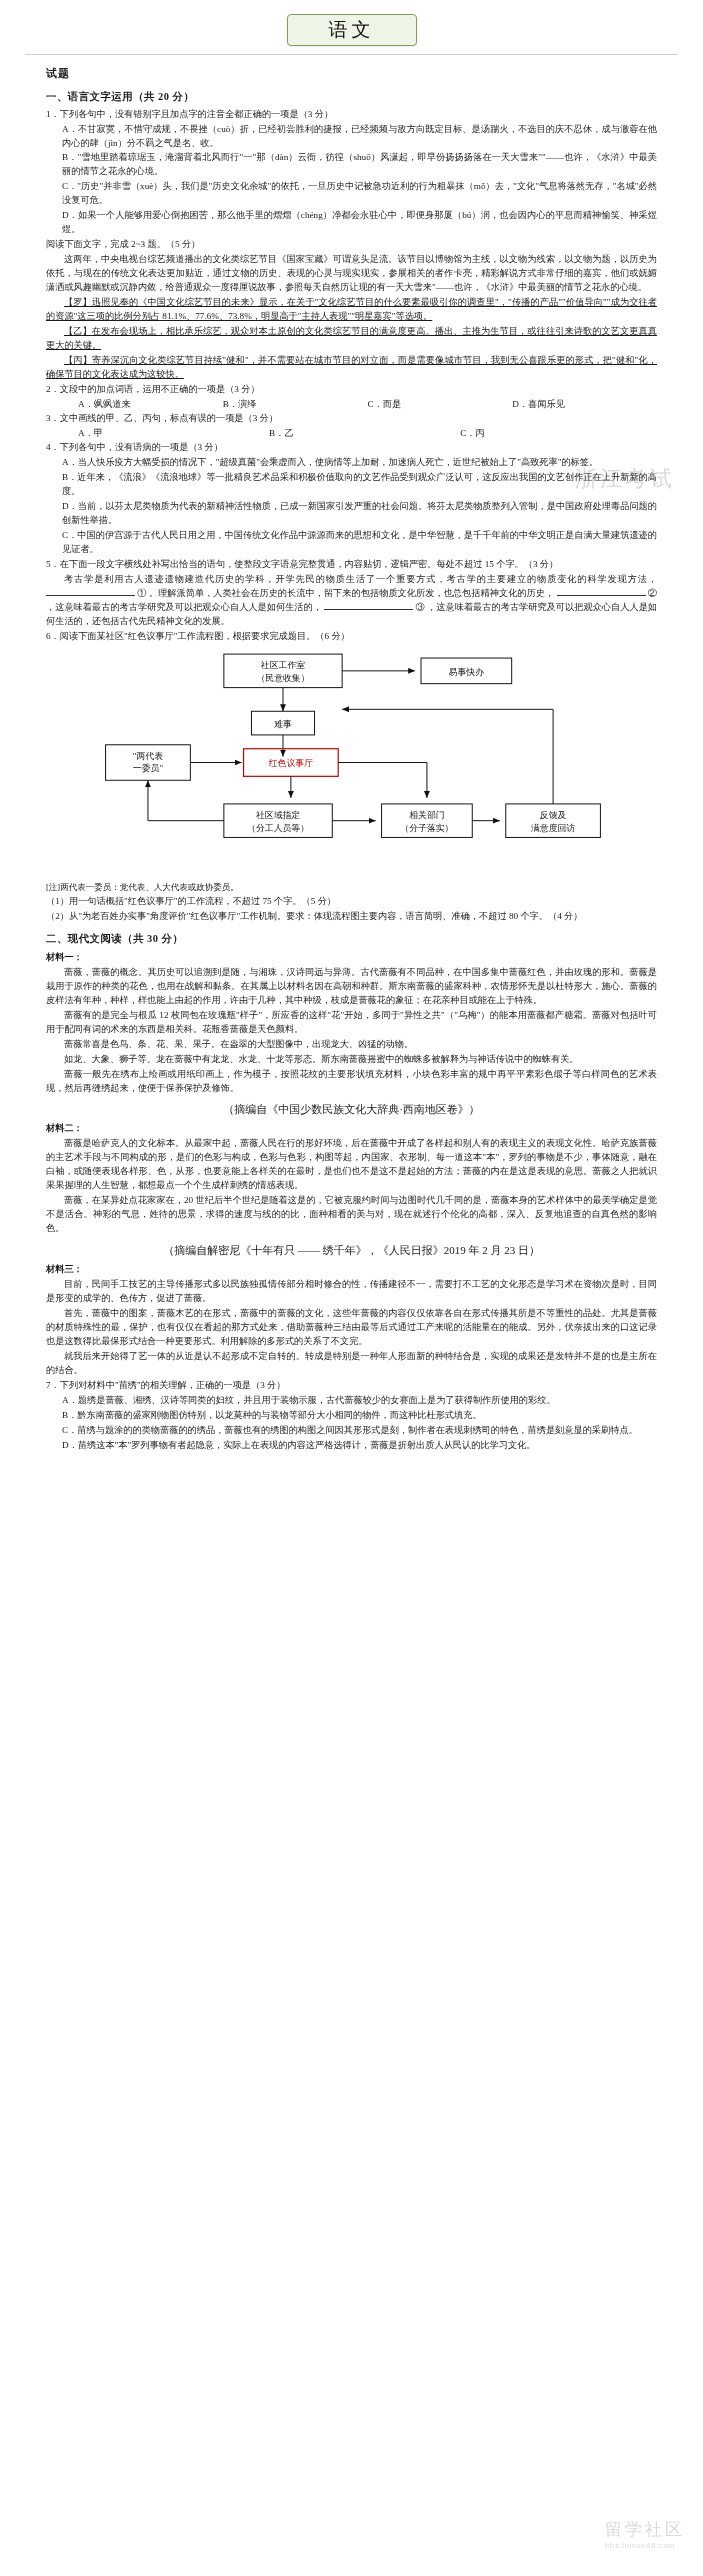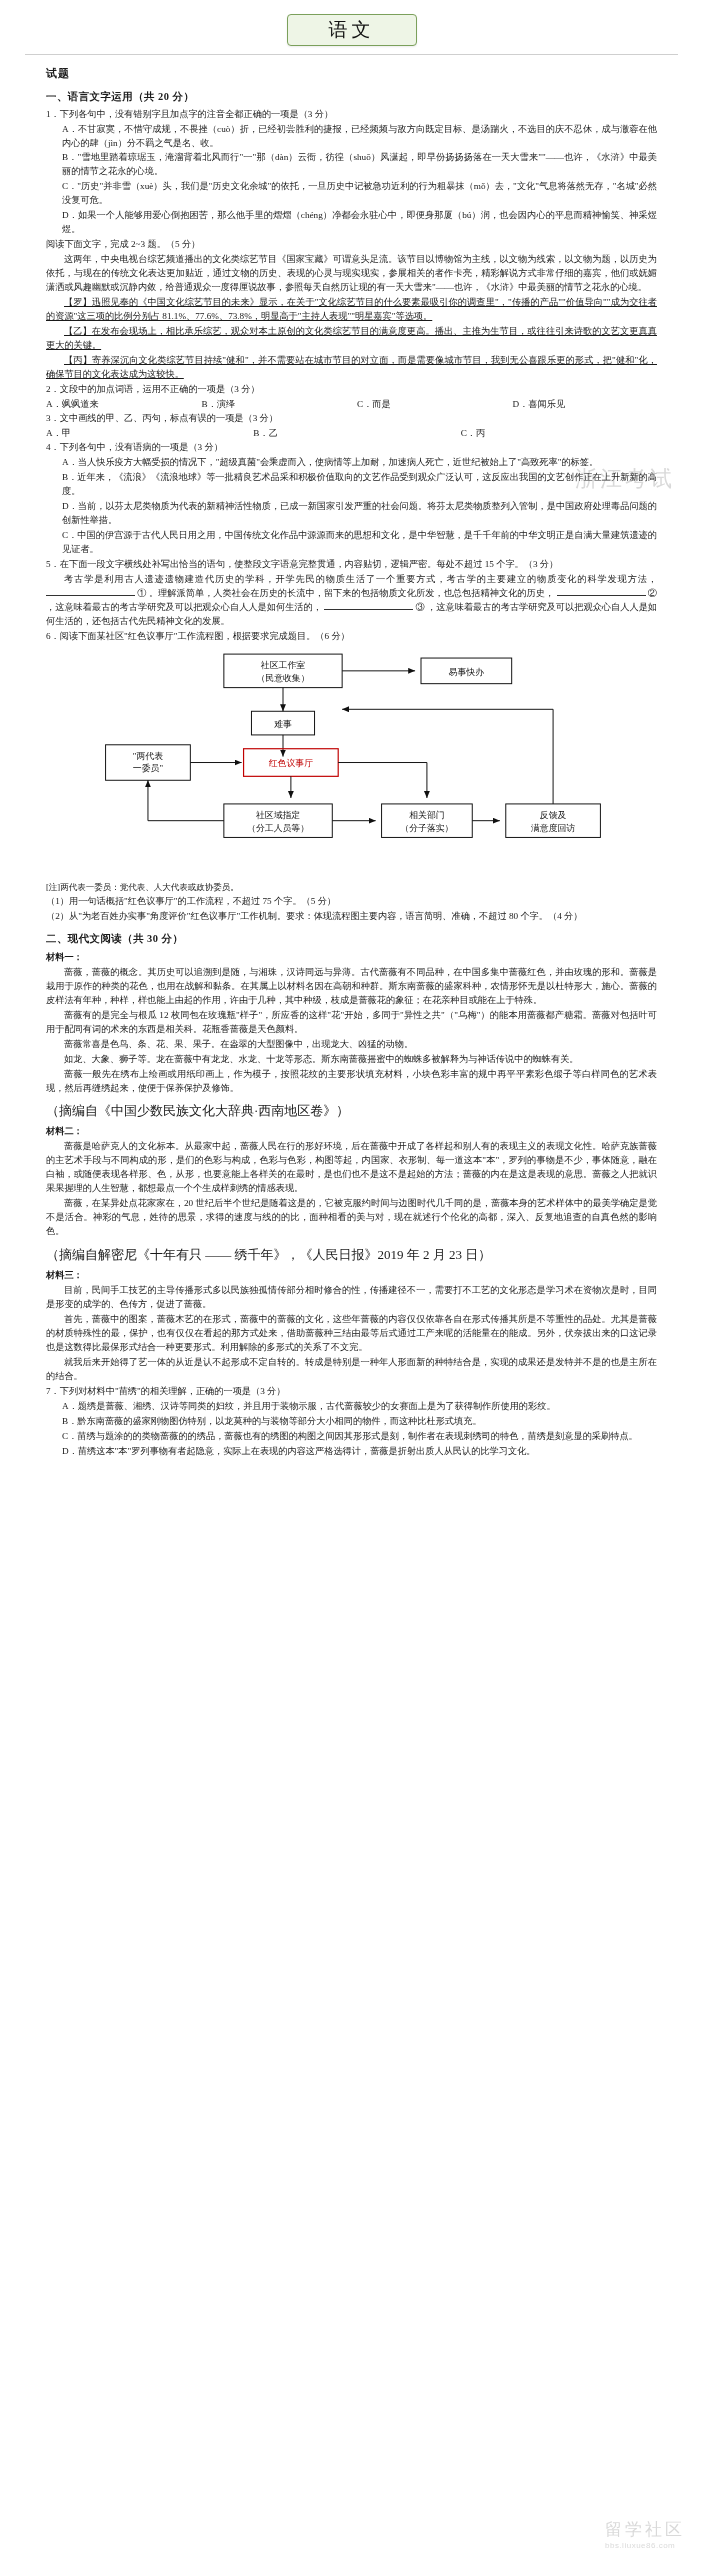--- a/index.html
+++ b/index.html
@@ -58,30 +58,30 @@
     font-size: 10.4px;
     font-weight: bold;
     margin: 7px 0 3px 0;
     letter-spacing: 0.5px;
   }
   p { margin: 0 0 1px 0; }
   .ind2 { text-indent: 18px; }
   .opt { margin-left: 16px; }
   .optrow {
     display: flex;
-    gap: 11px;
-    margin-left: 0;
+    gap: 0;
+    margin-left: 32px;
   }
   .optrow > span { display: inline-block; }
   .w33 { width: 33%; }
   .w25 { width: 25%; }
   .under { text-decoration: underline; }
   .blank { display: inline-block; border-bottom: 1px solid #333; }
   .small { font-size: 8.5px; }
-  .src { text-align: left; font-size: 13px; margin-top: 6px; }
+  .src { text-align: center; font-size: 11px; margin-top: 6px; }
   .mat-h { font-weight: bold; margin-top: 4px; }
   .wmark {
     position: absolute;
     color: rgba(110,110,110,0.26);
     font-size: 22px;
     letter-spacing: 3px;
     font-family: Liberation Sans, sans-serif;
     pointer-events: none;
     user-select: none;
   }

